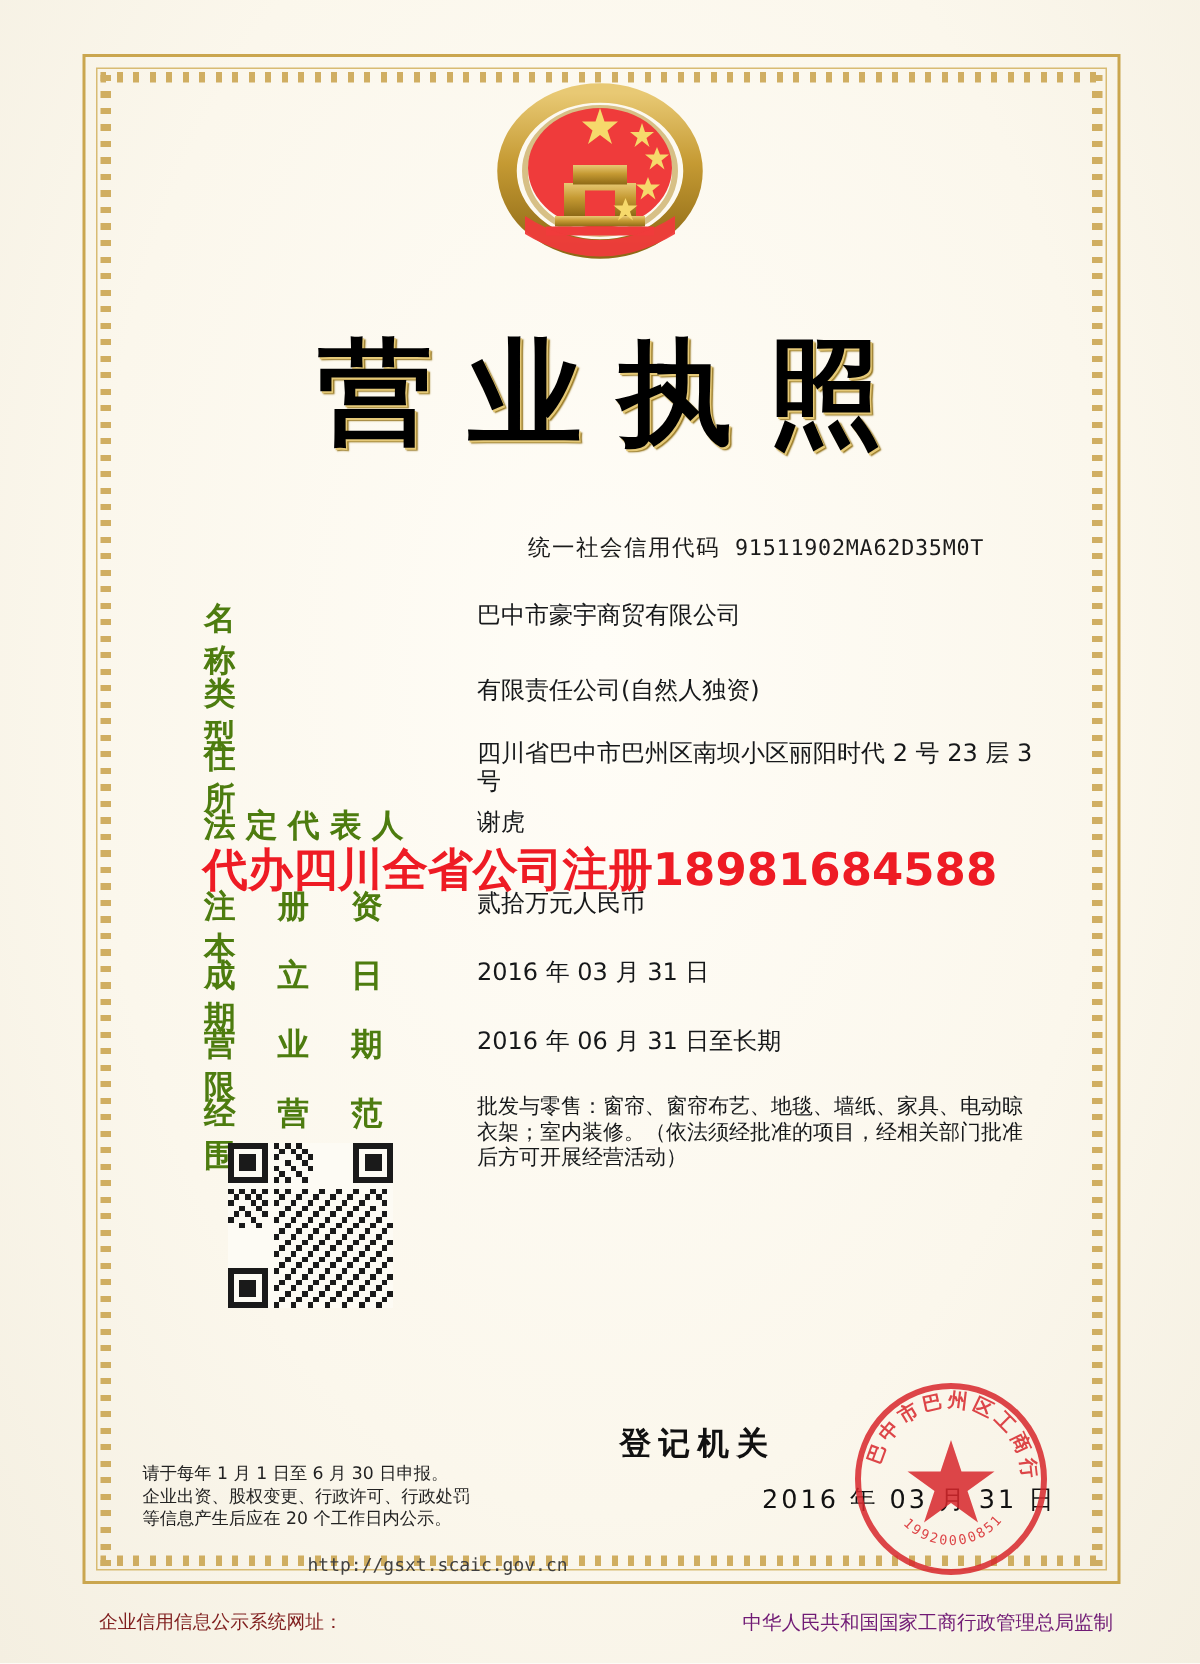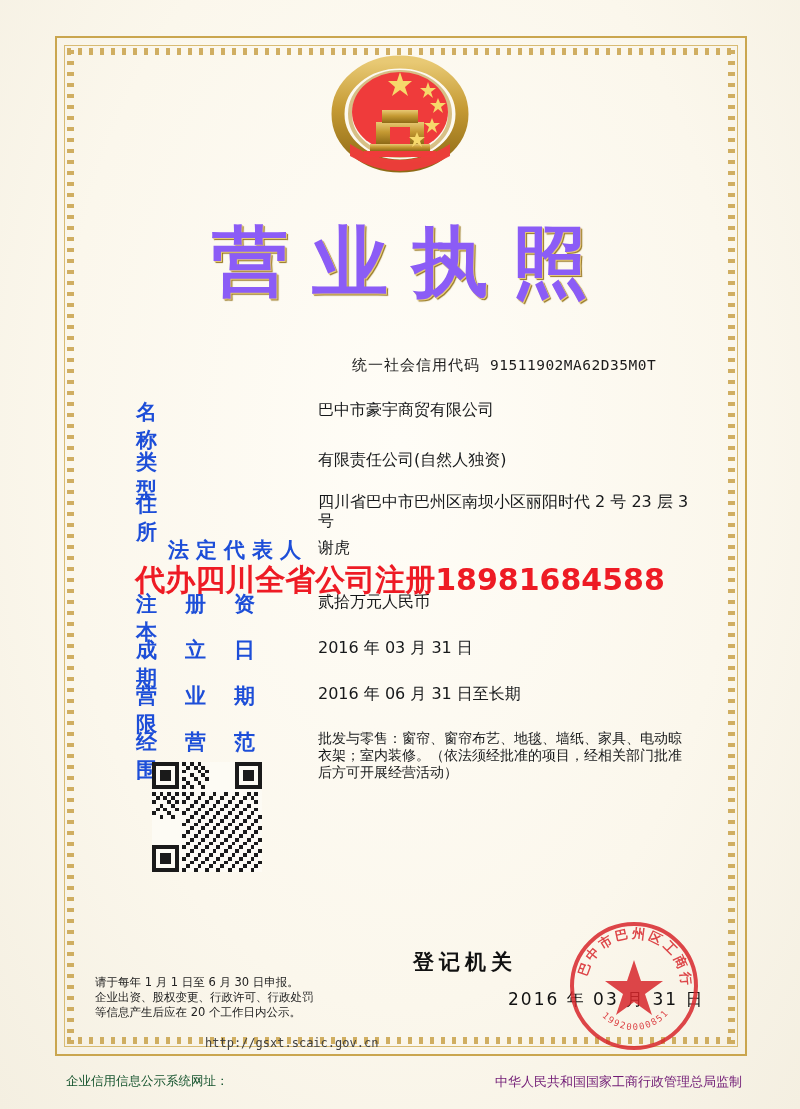--- a/index.html
+++ b/index.html
@@ -71,21 +71,21 @@
     position: absolute;
     top: 212px;
     left: 0;
     width: 800px;
     text-align: center;
     font-family: "DejaVu Sans", "Liberation Sans", sans-serif;
     font-size: 76px;
     letter-spacing: 24px;
     text-indent: 24px;
     font-weight: bold;
-    color: #8b5cf6;
+    color: #000000;
     text-shadow: 1px 1px 0 #e5c978, 2px 2px 1px #96761f;
   }
 
   .credit-code {
     position: absolute;
     top: 356px;
     left: 352px;
     font-size: 15px;
     color: #1b1b1b;
     letter-spacing: 1px;
@@ -112,23 +112,23 @@
     margin-bottom: 1px;
   }
   .label {
     position: absolute;
     left: 0;
     top: 0;
     width: 172px;
     font-family: "DejaVu Sans", "Liberation Sans", sans-serif;
     font-size: 21px;
     font-weight: bold;
-    color: #1d4ed8;
+    color: #4d7c0f;
     display: flex;
-    justify-content: flex-end;
+    justify-content: flex-start;
   }
   .label.tight { letter-spacing: 0px; }
   .value {
     position: absolute;
     left: 182px;
     top: 2px;
     width: 380px;
     font-family: "DejaVu Sans", "Liberation Sans", sans-serif;
     font-size: 16px;
     color: #16181a;
@@ -213,21 +213,21 @@
     font-family: "DejaVu Sans Mono", "Liberation Mono", monospace;
     font-size: 12px;
     color: #404040;
   }
   .bottom-left {
     position: absolute;
     left: 66px;
     top: 1073px;
     font-family: "DejaVu Sans", "Liberation Sans", sans-serif;
     font-size: 12.5px;
-    color: #14532d;
+    color: #7f1d1d;
   }
   .bottom-right {
     position: absolute;
     right: 58px;
     top: 1073px;
     font-family: "DejaVu Sans", "Liberation Sans", sans-serif;
     font-size: 13px;
     color: #701a75;
   }
 </style>

